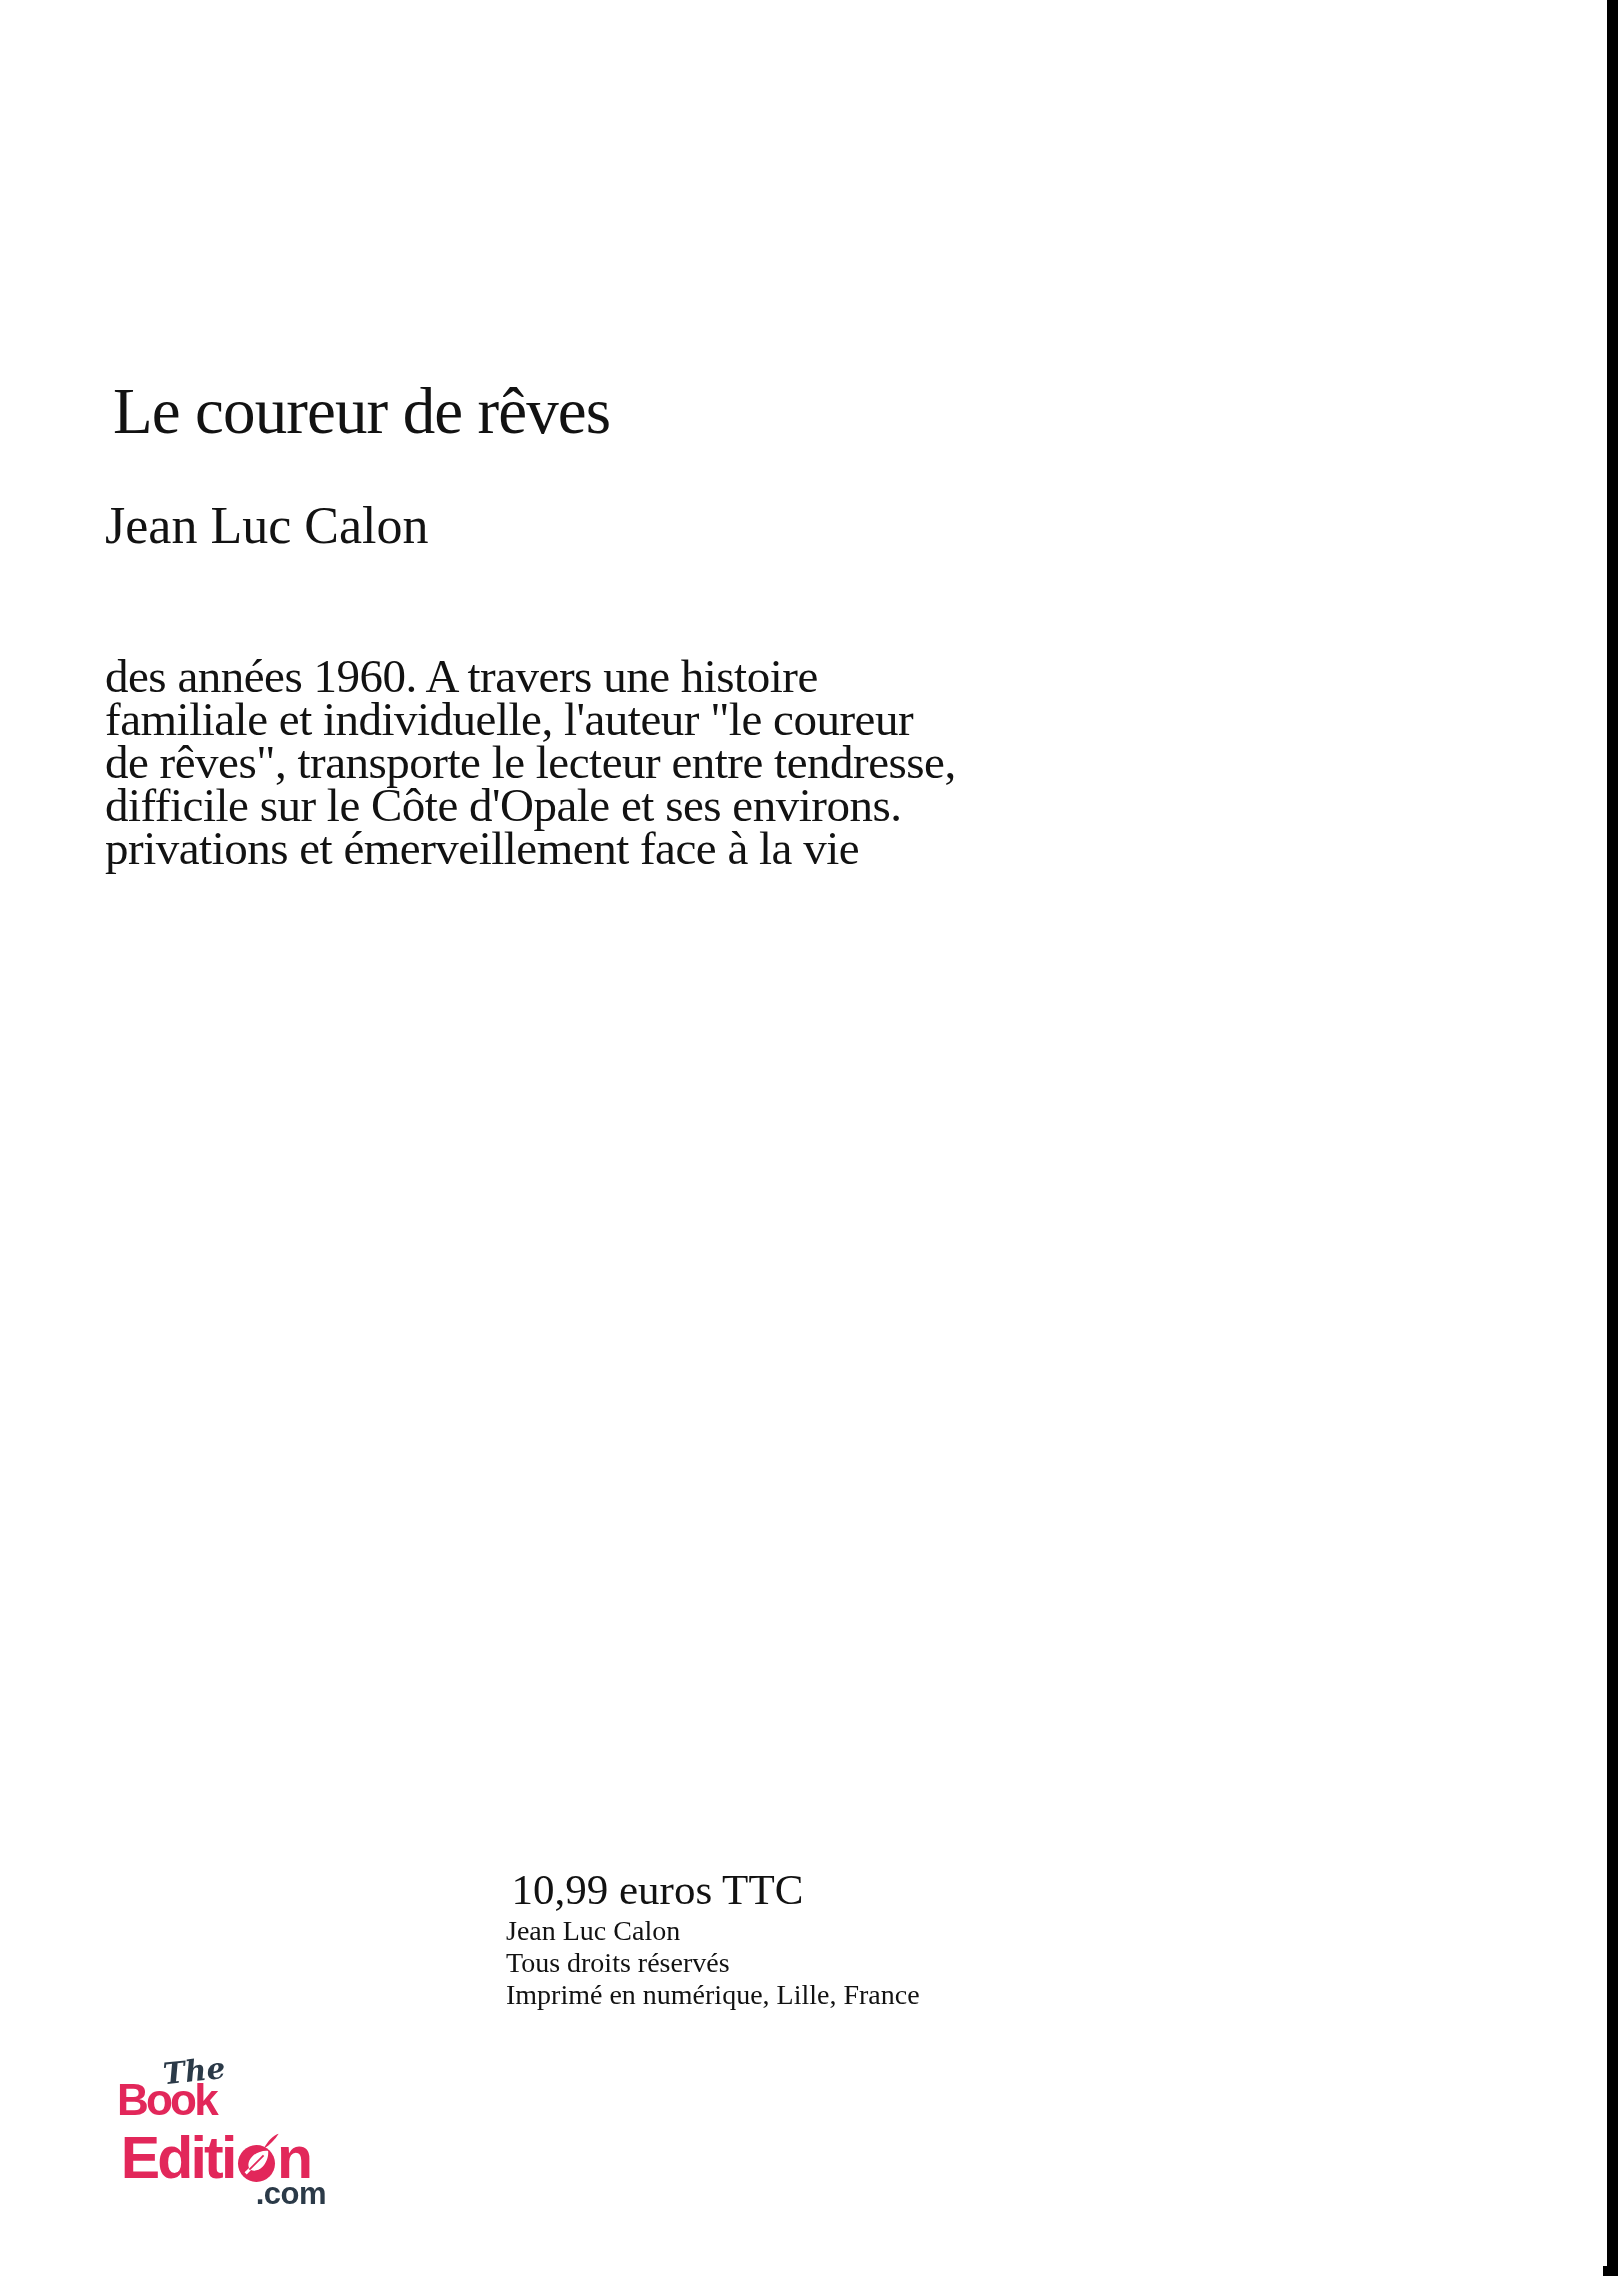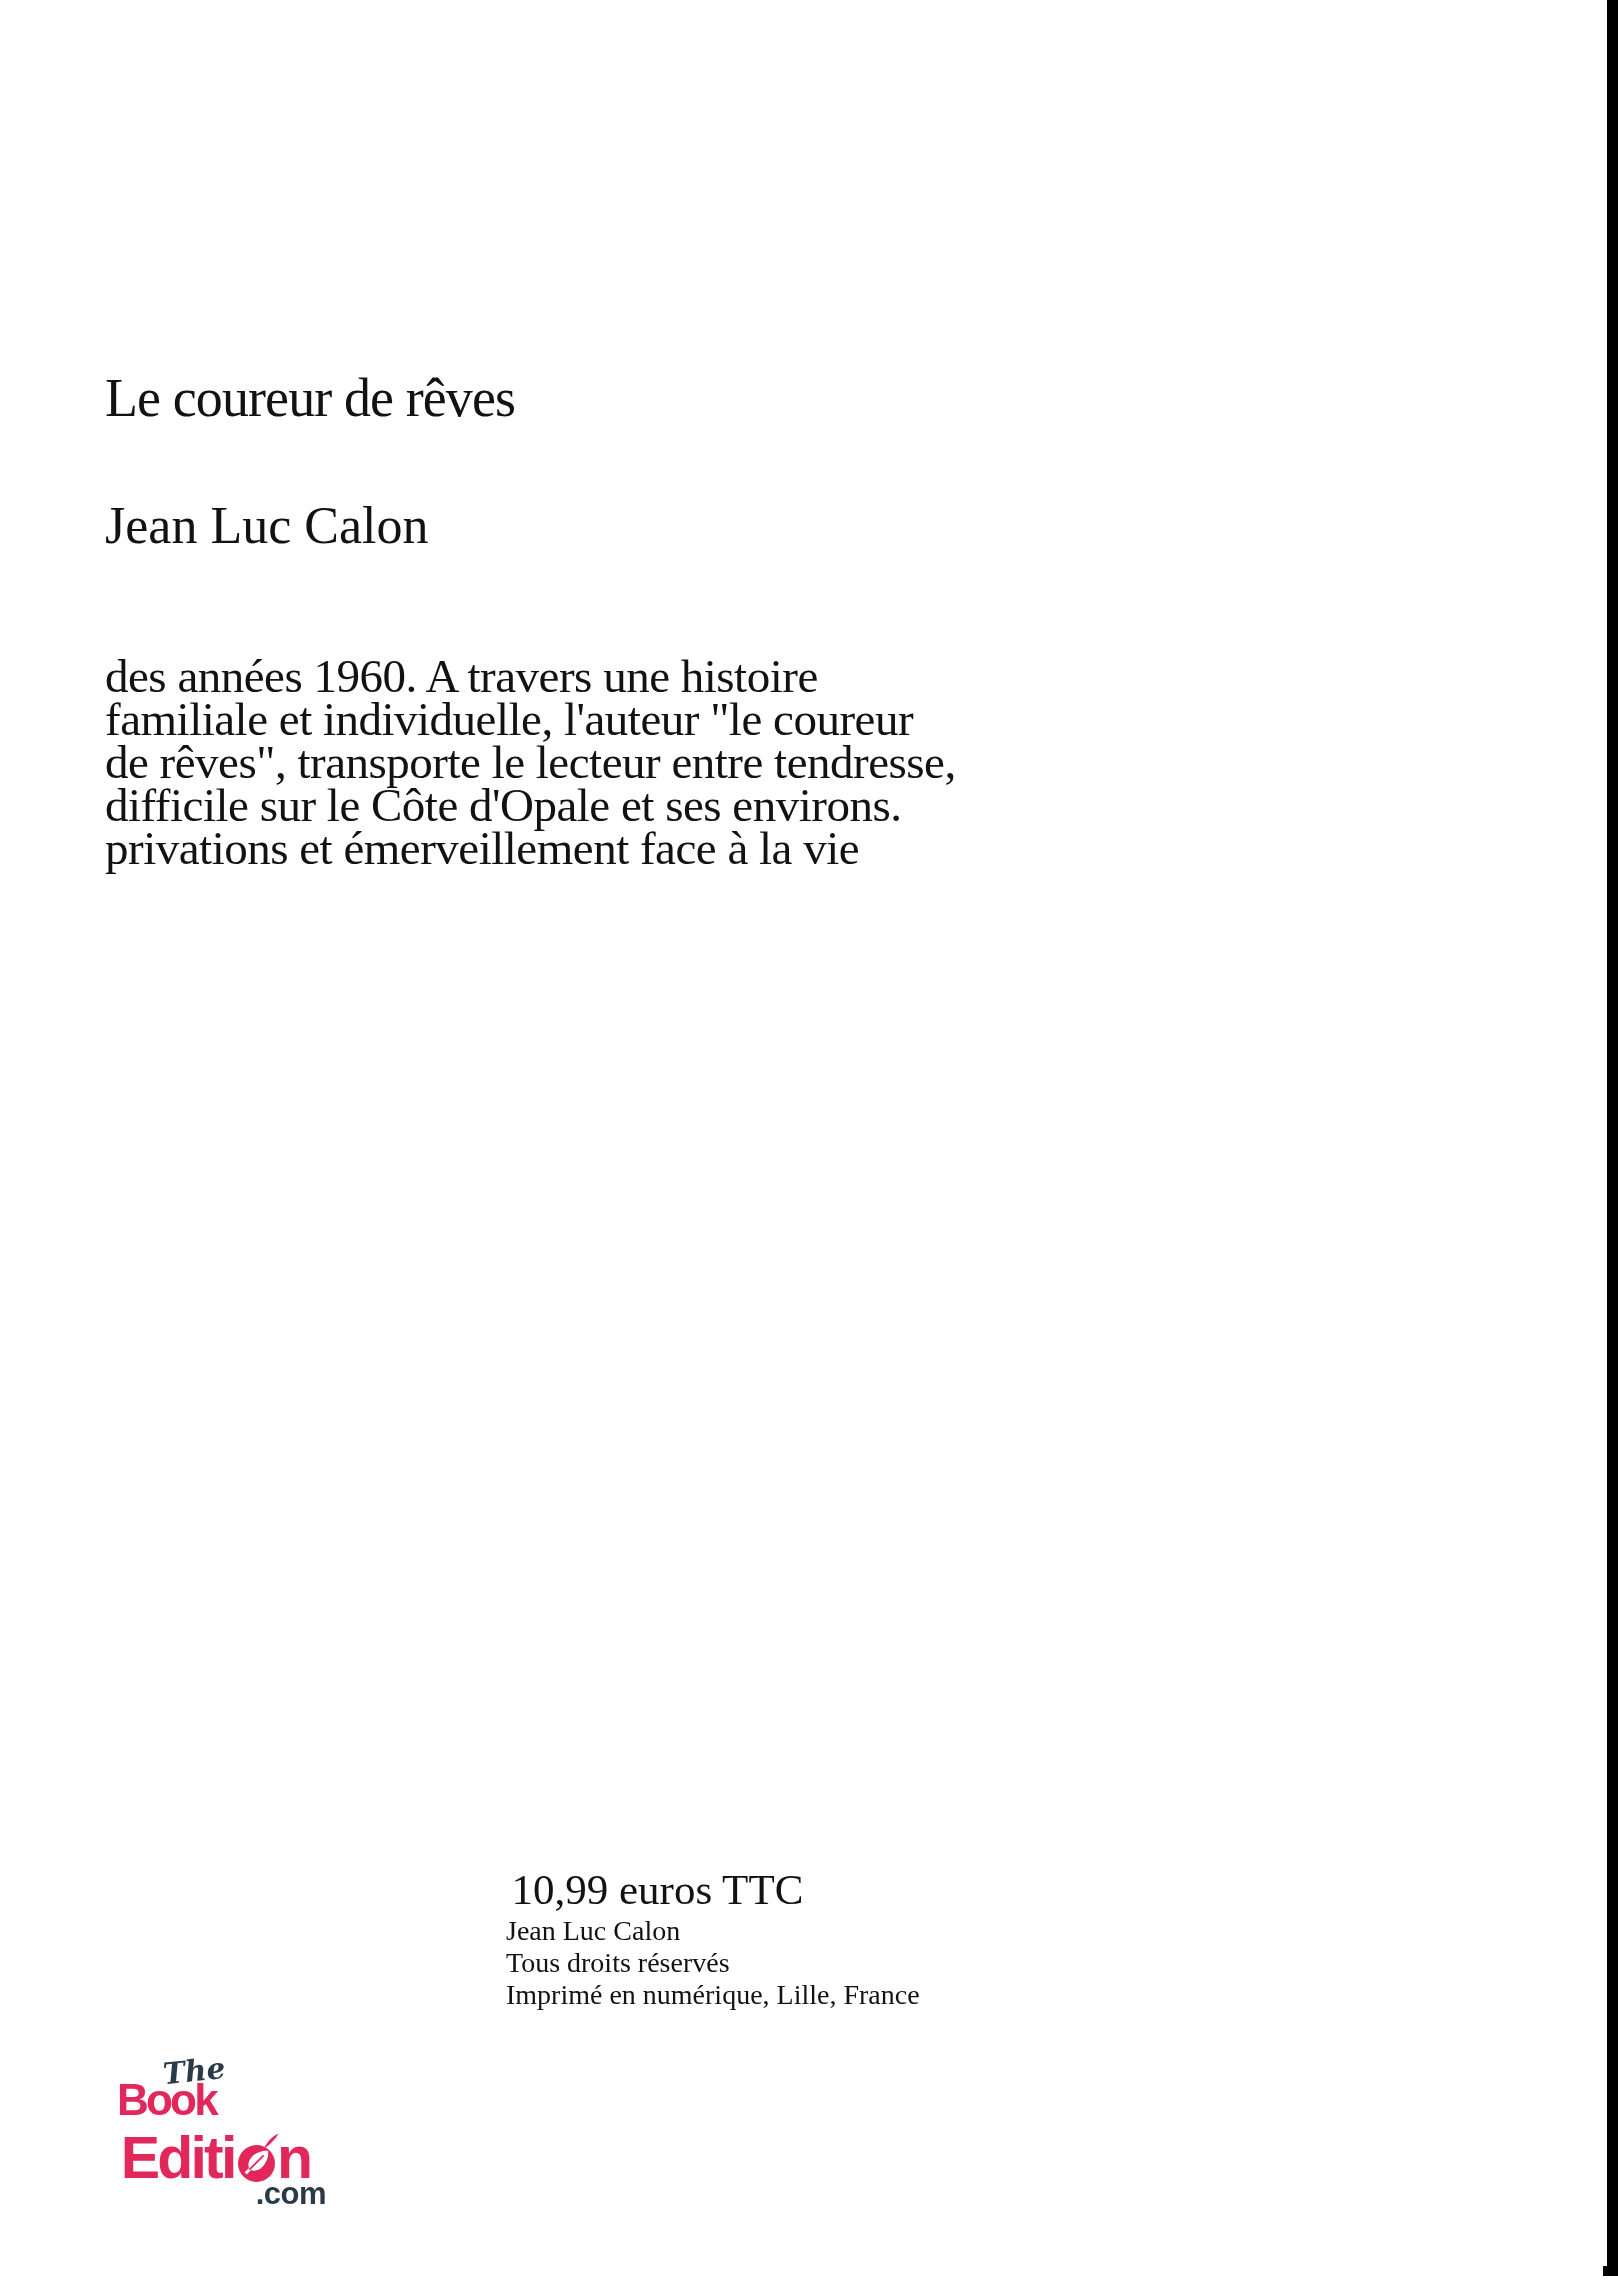--- a/index.html
+++ b/index.html
@@ -22,22 +22,22 @@
     position:absolute; left:1607px; top:0; width:12px; height:2266px;
     background:#000;
   }
   .edge-strip-notch{
     position:absolute; left:1603px; top:2266px; width:15.7px; height:10px;
     background:#000;
   }
 
   .book-title{
     position:absolute; left:105px; top:371px;
-    font-size:54px; line-height:1; font-weight:400;
-    letter-spacing:-0.9px; margin:0; white-space:nowrap;
+    font-size:65px; line-height:1; font-weight:400;
+    letter-spacing:-0.9px; margin:8px; white-space:nowrap;
   }
   .book-author{
     position:absolute; left:105px; top:500px;
     font-size:52px; line-height:1; font-weight:400;
     margin:0; white-space:nowrap;
   }
   .book-description{
     position:absolute; left:105px; top:655px;
     font-size:47px; line-height:43px;
     letter-spacing:-0.5px;

